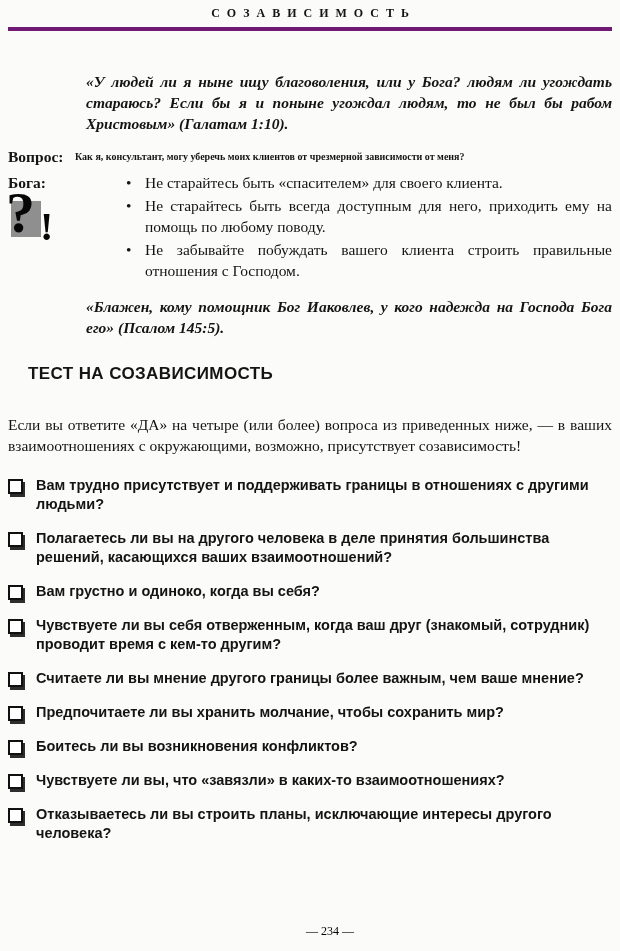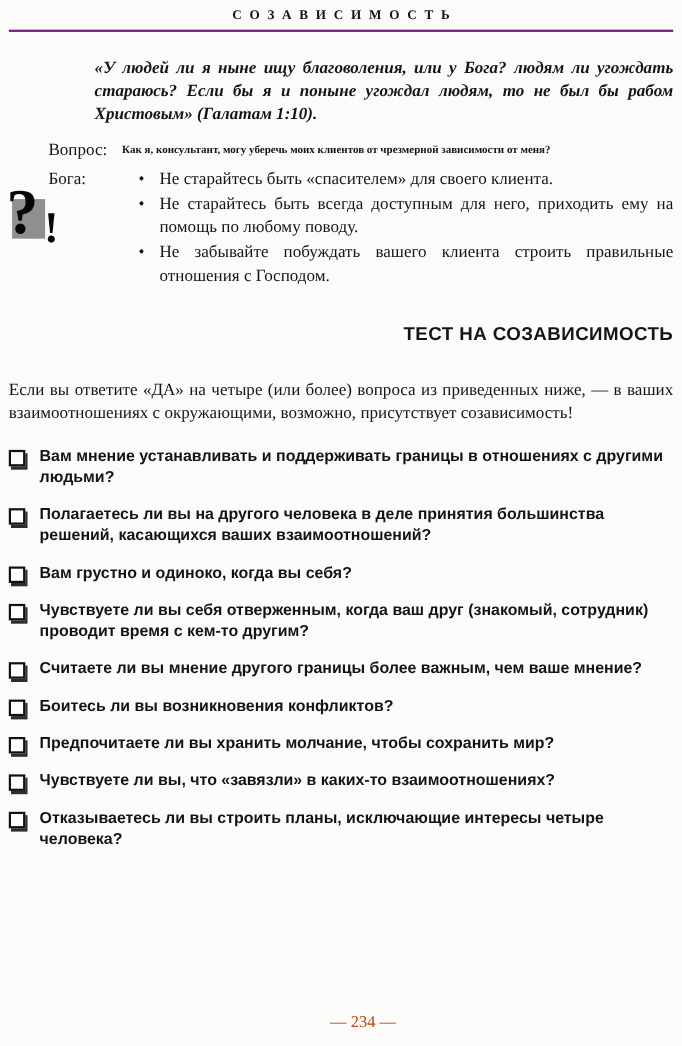--- a/index.html
+++ b/index.html
@@ -15,44 +15,43 @@
   .page { padding: 6px 8px 0 8px; }
 
   
   .running-head {
     text-align: center;
     font-size: 12px;
     font-weight: 600;
     letter-spacing: 7px;
     text-indent: 7px;
     padding-bottom: 6px;
-    border-bottom: 2px solid #701a75;
+    border-bottom: 4px solid #701a75;
   }
 
   
   .quote {
     font-style: italic;
     font-weight: bold;
     font-size: 15.5px;
     line-height: 21px;
     text-align: justify;
     margin: 0 0 0 78px;
   }
-  .quote1 { margin-top: 22px; }
+  .quote1 { margin-top: 40px; }
   .quote2 { margin-top: 8px; }
 
   
   .question-row { display: flex; margin-top: 12px; }
   .qa-label {
     flex: none;
     width: 67px;
-    font-weight: normal;
-    font-size: 15.5px;
-    line-height: 21px;
-    margin-left: 36px;
+    font-weight: bold;
+    font-size: 15.5px;
+    line-height: 21px;
   }
   .question-text {
     font-weight: bold;
     font-size: 10px;
     line-height: 21px;
     text-align: justify;
   }
   .answer-row { position: relative; margin-top: 5px; min-height: 116px; }
   .answer-label { position: absolute; left: 0; top: 0; }
 
@@ -102,21 +101,20 @@
     color: #060606;
   }
 
   
   .test-title {
     font-family: "Liberation Sans", sans-serif;
     font-size: 17px;
     font-weight: 600;
     letter-spacing: 0.4px;
     margin: 26px 0 16px 20px;
-    text-align: right;
   }
   .intro {
     font-size: 15.5px;
     line-height: 21px;
     text-align: justify;
     margin: 30px 0 0 0;
   }
 
   .checklist {
     list-style: none;
@@ -139,22 +137,22 @@
     font-size: 14.5px;
     line-height: 19px;
   }
 
   .page-number {
     position: absolute;
     bottom: 12px;
     left: 0;
     right: 0;
     text-align: center;
-    font-size: 15px;
-    color: #c2410c;
+    font-size: 12px;
+    color: #000000;
     padding-left: 40px;
   }
 </style>
 </head>
 <body>
 
 <div class="page">
 
   <header class="running-head">СОЗАВИСИМОСТЬ</header>
 
@@ -183,59 +181,60 @@
         <span class="dot">•</span>
         <span>Не старайтесь быть всегда доступным для него, приходить ему на помощь по любому поводу.</span>
       </li>
       <li class="bullet">
         <span class="dot">•</span>
         <span>Не забывайте побуждать вашего клиента строить правильные отношения с Господом.</span>
       </li>
     </ul>
   </div>
 
+  <p class="quote quote2">«Блажен, кому помощник Бог Иаковлев, у кого надежда на Господа Бога его» (Псалом 145:5).</p>
 
   <h2 class="test-title">ТЕСТ НА СОЗАВИСИМОСТЬ</h2>
 
   <p class="intro">Если вы ответите «ДА» на четыре (или более) вопроса из приведенных ниже, — в ваших взаимоотношениях с окружающими, возможно, присутствует созависимость!</p>
 
   <ul class="checklist">
     <li class="check-item">
       <span class="checkbox"></span>
-      <span class="check-text">Вам мнение устанавливать и поддерживать границы в отношениях с другими людьми?</span>
+      <span class="check-text">Вам трудно присутствует и поддерживать границы в отношениях с другими людьми?</span>
     </li>
     <li class="check-item">
       <span class="checkbox"></span>
       <span class="check-text">Полагаетесь ли вы на другого человека в деле принятия большинства решений, касающихся ваших взаимоотношений?</span>
     </li>
     <li class="check-item">
       <span class="checkbox"></span>
       <span class="check-text">Вам грустно и одиноко, когда вы себя?</span>
     </li>
     <li class="check-item">
       <span class="checkbox"></span>
       <span class="check-text">Чувствуете ли вы себя отверженным, когда ваш друг (знакомый, сотрудник) проводит время с кем-то другим?</span>
     </li>
     <li class="check-item">
       <span class="checkbox"></span>
       <span class="check-text">Считаете ли вы мнение другого границы более важным, чем ваше мнение?</span>
     </li>
     <li class="check-item">
       <span class="checkbox"></span>
+      <span class="check-text">Предпочитаете ли вы хранить молчание, чтобы сохранить мир?</span>
+    </li>
+    <li class="check-item">
+      <span class="checkbox"></span>
       <span class="check-text">Боитесь ли вы возникновения конфликтов?</span>
     </li>
     <li class="check-item">
       <span class="checkbox"></span>
-      <span class="check-text">Предпочитаете ли вы хранить молчание, чтобы сохранить мир?</span>
-    </li>
-    <li class="check-item">
-      <span class="checkbox"></span>
       <span class="check-text">Чувствуете ли вы, что «завязли» в каких-то взаимоотношениях?</span>
     </li>
     <li class="check-item">
       <span class="checkbox"></span>
-      <span class="check-text">Отказываетесь ли вы строить планы, исключающие интересы четыре человека?</span>
+      <span class="check-text">Отказываетесь ли вы строить планы, исключающие интересы другого человека?</span>
     </li>
   </ul>
 
 </div>
 
 <div class="page-number">— 234 —</div>
 
 </body></html>

